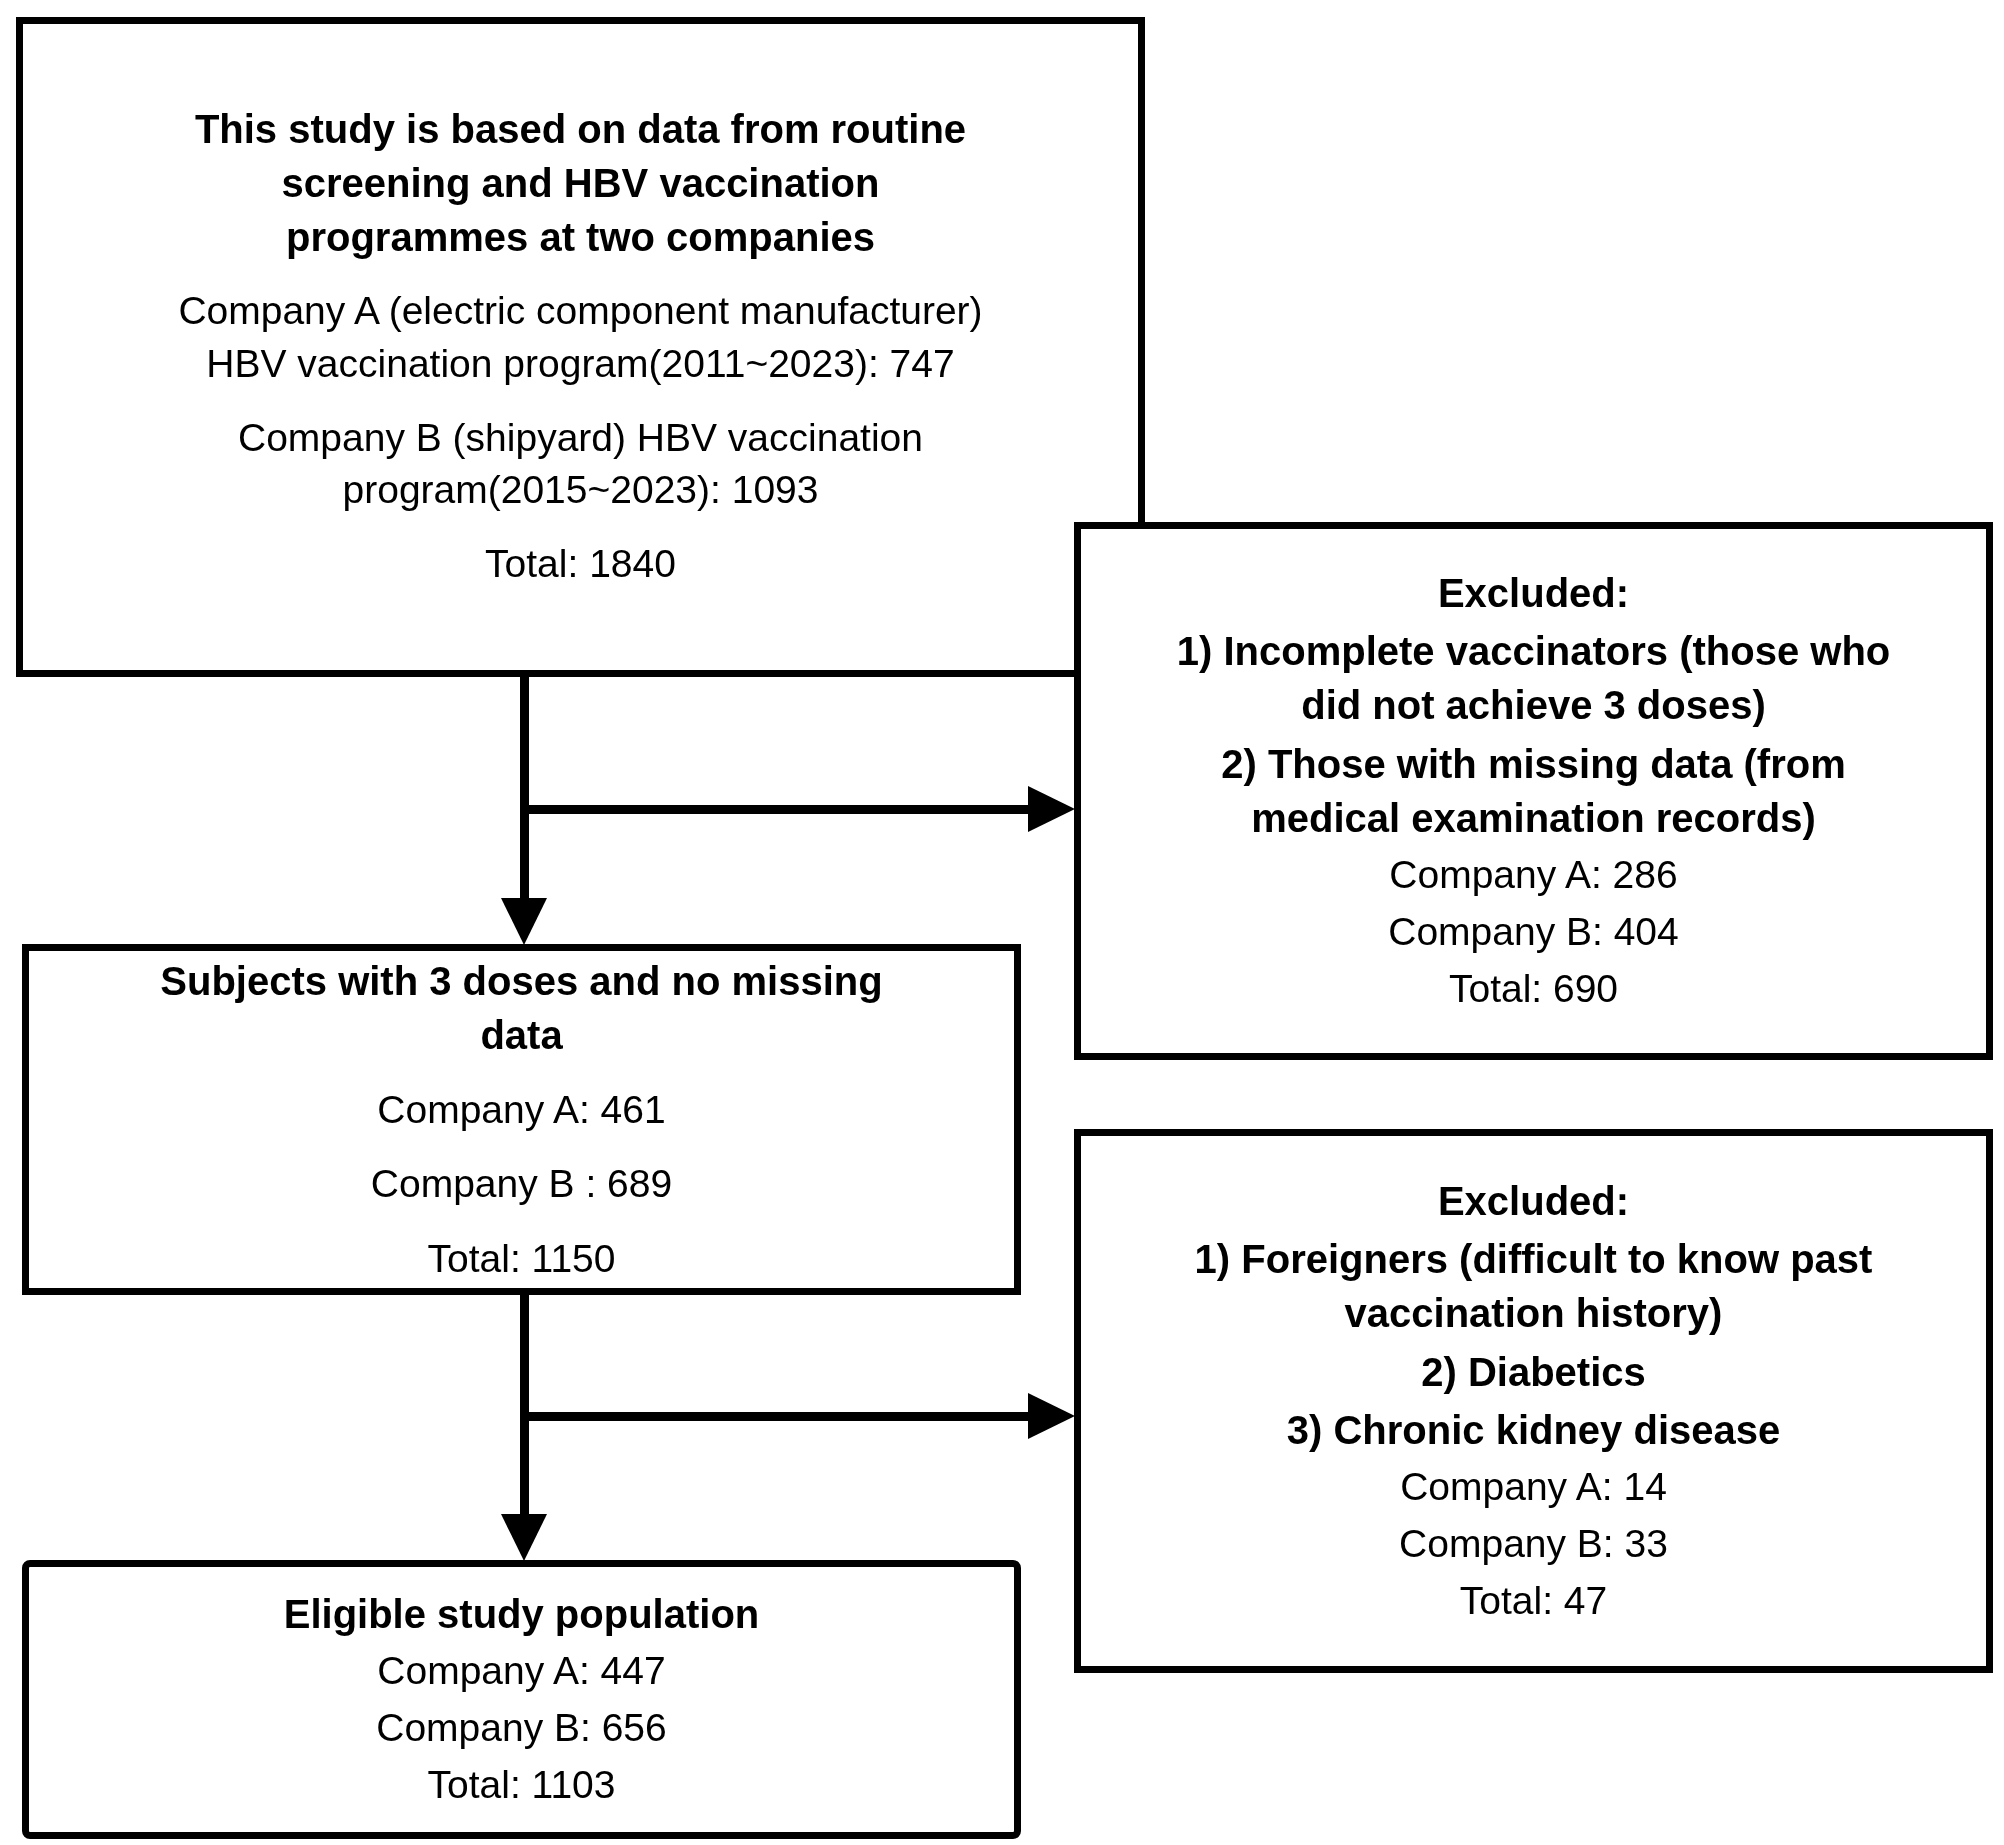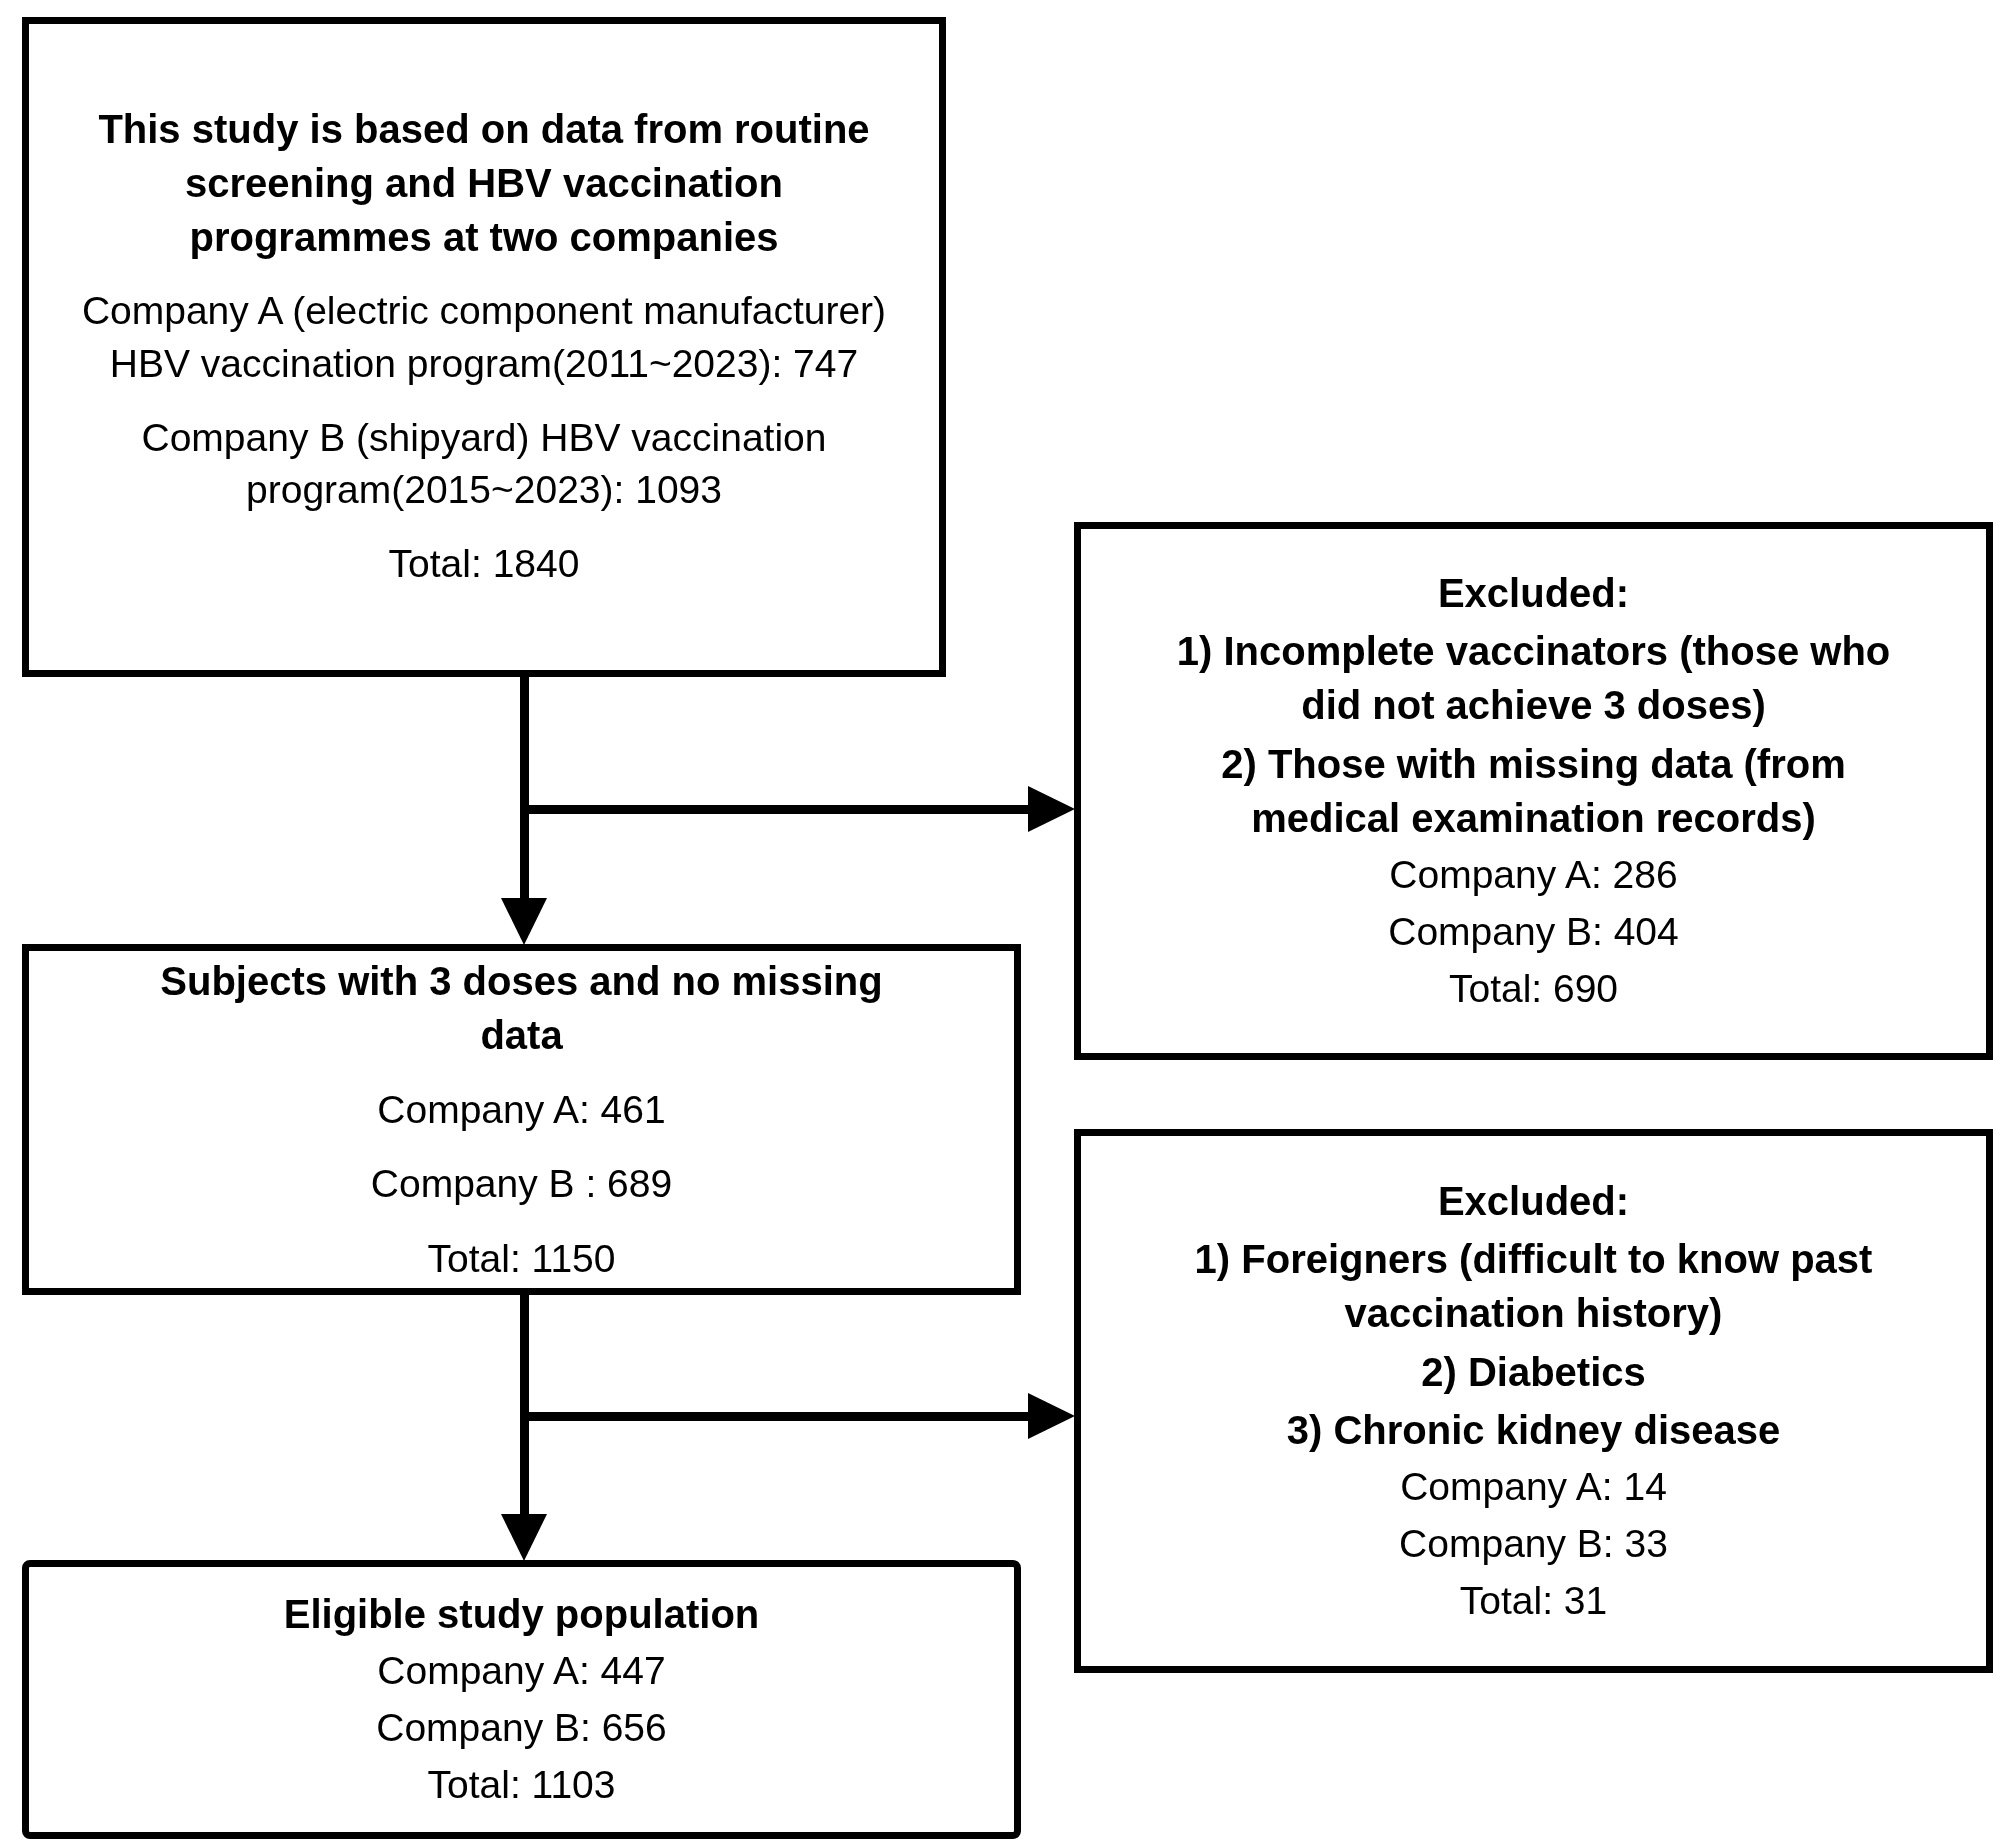--- a/index.html
+++ b/index.html
@@ -38,21 +38,21 @@
     font-weight: normal;
     font-size: 39px;
     line-height: 1.35;
     white-space: pre-line;
   }
   .box-line.bold {
     font-weight: bold;
     font-size: 40px;
     text-align: center;
   }
-  #box-source        { left: 22px;   top: 16.6px;   width: 924px; height: 660px; gap: 21px; }
+  #box-source        { left: 16px;   top: 16.6px;   width: 1129px; height: 660px; gap: 21px; }
   #box-subjects      { left: 22px;   top: 944px; width: 999px; height: 351px;  gap: 22px; }
   #box-eligible      { left: 22px;   top: 1560px; width: 999px; height: 279px;  gap: 4.4px; border-radius: 8px; }
   #box-excluded1     { left: 1074px; top: 522px;  width: 919px; height: 538px;  gap: 4.4px; }
   #box-excluded2     { left: 1074px; top: 1129px; width: 919px; height: 544px;  gap: 4.4px; }
 
   .vline {
     position: absolute;
     width: 8.8px;
     background: #000000;
   }
@@ -122,21 +122,21 @@
   </div>
 
   <div class="box" id="box-excluded2">
     <div class="box-title">Excluded:</div>
     <div class="box-line bold">1) Foreigners (difficult to know past
 vaccination history)</div>
     <div class="box-line bold">2) Diabetics</div>
     <div class="box-line bold">3) Chronic kidney disease</div>
     <div class="box-line">Company A: 14</div>
     <div class="box-line">Company  B: 33</div>
-    <div class="box-line">Total: 31</div>
+    <div class="box-line">Total: 47</div>
   </div>
 
   <div class="box" id="box-eligible">
     <div class="box-title">Eligible study population</div>
     <div class="box-line">Company A: 447</div>
     <div class="box-line">Company  B: 656</div>
     <div class="box-line">Total: 1103</div>
   </div>
 
   <div class="vline" id="arrow1-line"></div>

